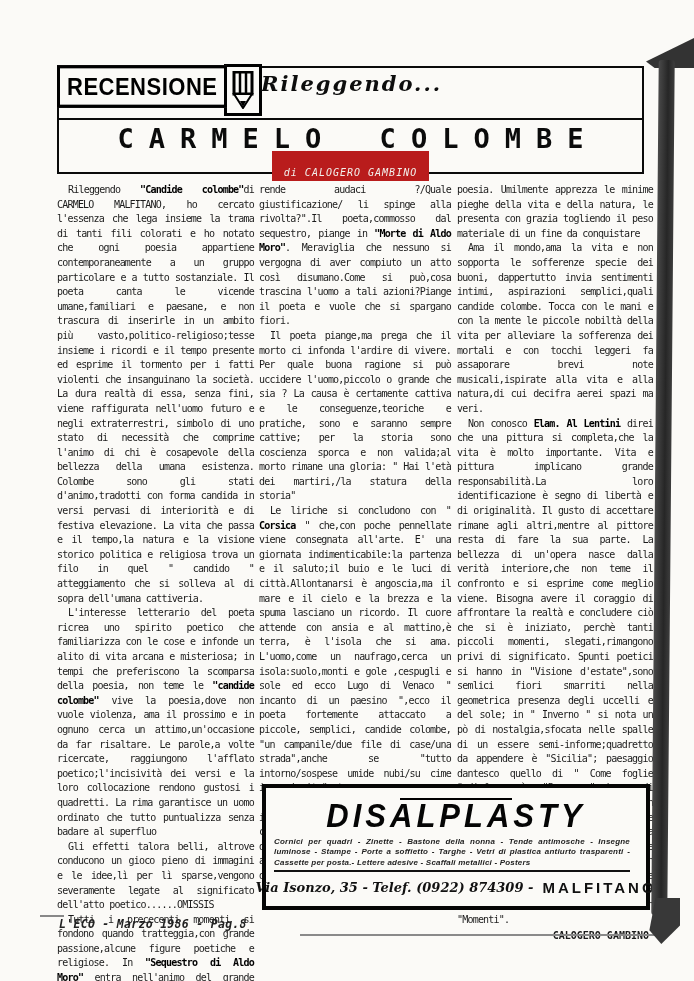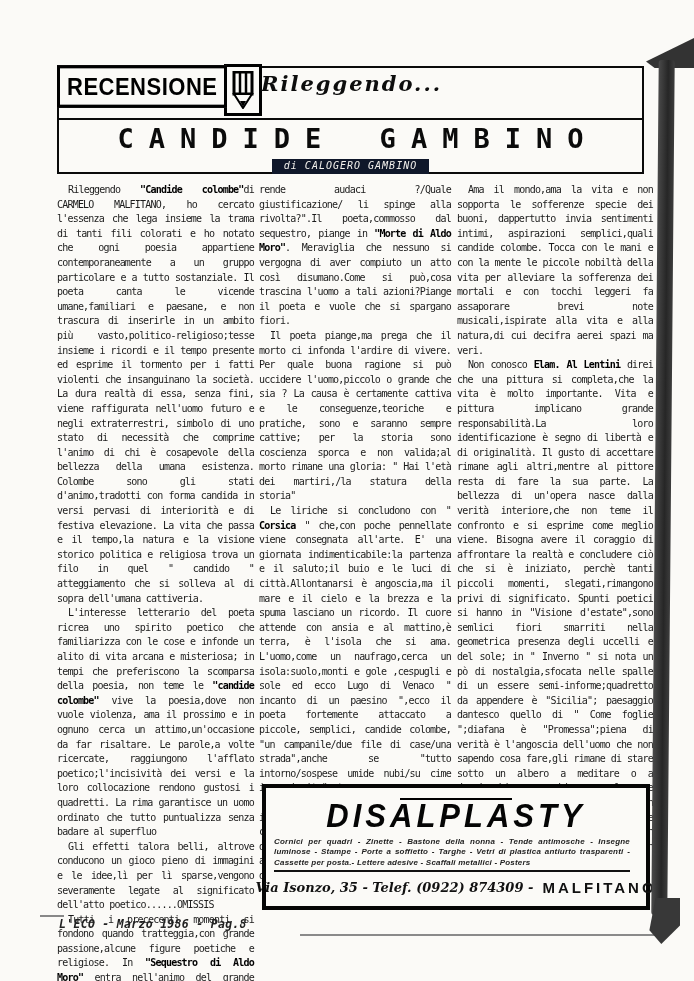--- a/index.html
+++ b/index.html
@@ -15,22 +15,22 @@
             font-family:"Liberation Sans",sans-serif;font-weight:bold;font-size:22px;
             letter-spacing:0.5px;line-height:1;color:#000;transform:scaleY(1.1);}
   .pencil-box{border:3px solid #000;margin-left:-3px;width:32px;height:46px;margin-top:-3px;
               background:#fbfaf7;display:flex;align-items:center;justify-content:center;}
   .kicker{position:absolute;left:202px;top:3px;font-family:"DejaVu Serif",serif;
           font-style:italic;font-weight:bold;font-size:21px;letter-spacing:2px;color:#0d0d0d;}
   .header-bottom{position:relative;height:50px;text-align:center;}
   .main-title{margin-top:3px;font-family:"DejaVu Sans Mono",monospace;font-weight:bold;
               font-size:27px;letter-spacing:15px;word-spacing:12px;color:#0b0b0b;
               white-space:nowrap;text-indent:15px;}
-  .byline-bar{display:inline-block;margin-top:-3px;background:#0f172a;color:#f2f0ec;
-              font-style:italic;font-size:10px;letter-spacing:1px;padding:1px 12px 3px 12px;}
+  .byline-bar{display:inline-block;margin-top:-3px;background:#b91c1c;color:#f2f0ec;
+              font-style:italic;font-size:10px;letter-spacing:1px;padding:16px 12px 3px 12px;}
 
   
   .col{position:absolute;top:183px;font-size:10px;letter-spacing:-0.8px;
        line-height:14.6px;text-align:justify;color:#1b1b1b;}
   .col p{margin:0;text-indent:11px;}
   .col p.cont{text-indent:0;}
   .col b{font-weight:bold;color:#000;}
   .signature{text-indent:0 !important;text-align:right;font-weight:bold;
              letter-spacing:0;padding-right:4px;margin-top:2px !important;}
 
@@ -81,40 +81,41 @@
             <line x1="8" y1="2" x2="8" y2="22" stroke="#000" stroke-width="2.5"></line>
             <line x1="14" y1="2" x2="14" y2="22" stroke="#000" stroke-width="2.5"></line>
             <polygon points="2,23 20,23 11,37" fill="#fbfaf7" stroke="#000" stroke-width="2"></polygon>
             <polygon points="8,30 14,30 11,36" fill="#000"></polygon>
           </svg>
         </div>
       </div>
       <div class="kicker">Rileggendo...</div>
     </div>
     <div class="header-bottom">
-      <div class="main-title">CANDIDE GAMBINO</div>
+      <div class="main-title">CARMELO COLOMBE</div>
       <div class="byline-bar">di CALOGERO GAMBINO</div>
     </div>
   </div>
 
   <div class="col" style="left:57px;width:197px;">
     <p>Rileggendo <b>"Candide colombe"</b>di CARMELO MALFITANO, ho cercato l'essenza che lega insieme la trama di tanti fili colorati e ho notato che ogni poesia appartiene contemporaneamente a un gruppo particolare e a tutto sostanziale. Il poeta canta le vicende umane,familiari e paesane, e non trascura di inserirle in un ambito più vasto,politico-religioso;tesse insieme i ricordi e il tempo presente ed esprime il tormento per i fatti violenti che insanguinano la società. La dura realtà di essa, senza fini, viene raffigurata nell'uomo futuro e negli extraterrestri, simbolo di uno stato di necessità che comprime l'animo di chi è cosapevole della bellezza della umana esistenza. Colombe sono gli stati d'animo,tradotti con forma candida in versi pervasi di interiorità e di festiva elevazione. La vita che passa e il tempo,la natura e la visione storico politica e religiosa trova un filo in quel " candido " atteggiamento che si solleva al di sopra dell'umana cattiveria.</p>
     <p>L'interesse letterario del poeta ricrea uno spirito poetico che familiarizza con le cose e infonde un alito di vita arcana e misteriosa; in tempi che preferiscono la scomparsa della poesia, non teme le <b>"candide colombe"</b> vive la poesia,dove non vuole violenza, ama il prossimo e in ognuno cerca un attimo,un'occasione da far risaltare. Le parole,a volte ricercate, raggiungono l'afflato poetico;l'incisività dei versi e la loro collocazione rendono gustosi i quadretti. La rima garantisce un uomo ordinato che tutto puntualizza senza badare al superfluo</p>
     <p>Gli effetti talora belli, altrove conducono un gioco pieno di immagini e le idee,lì per lì sparse,vengono severamente legate al significato dell'atto poetico......OMISSIS</p>
     <p>Tutti i prececenti momenti si fondono quando tratteggia,con grande passione,alcune figure poetiche e religiose. In <b>"Sequestro di Aldo Moro"</b> entra nell'animo del grande statista che medita le ore di quei terribili istanti. Prima si presentano i fatti da poco accaduti, poi i ricordi della famiglia; seguono considerazioni sui brigatisti e sullo strano fenomeno che ha colpito la società. Non sa darsi una spiegazione: "quale ideale/ li</p>
   </div>
 
   <div class="col" style="left:259px;width:192px;">
     <p class="cont">rende audaci ?/Quale giustificazione/ li spinge alla rivolta?".Il poeta,commosso dal sequestro, piange in <b>"Morte di Aldo Moro"</b>. Meraviglia che nessuno si vergogna di aver compiuto un atto così disumano.Come si può,cosa trascina l'uomo a tali azioni?Piange il poeta e vuole che si spargano fiori.</p>
     <p>Il poeta piange,ma prega che il morto ci infonda l'ardire di vivere. Per quale buona ragione si può uccidere l'uomo,piccolo o grande che sia ? La causa è certamente cattiva e le conseguenze,teoriche e pratiche, sono e saranno sempre cattive; per la storia sono coscienza sporca e non valida;al morto rimane una gloria: " Hai l'età dei martiri,/la statura della storia"</p>
     <p>Le liriche si concludono con " <b>Corsica</b> " che,con poche pennellate viene consegnata all'arte. E' una giornata indimenticabile:la partenza e il saluto;il buio e le luci di città.Allontanarsi è angoscia,ma il mare e il cielo e la brezza e la spuma lasciano un ricordo. Il cuore attende con ansia e al mattino,è terra, è l'isola che si ama. L'uomo,come un naufrago,cerca un isola:suolo,monti e gole ,cespugli e sole ed ecco Lugo di Venaco " incanto di un paesino ",ecco il poeta fortemente attaccato a piccole, semplici, candide colombe, "un campanile/due file di case/una strada",anche se "tutto intorno/sospese umide nubi/su cime impensierite" stanno.</p>
     <p>Sembra camminar in punta di piedi il poeta,nelle liriche che espone con candore e modestia così grandi da sembrar banale l'idea che voglia aggiungere del nuovo al mare grande della</p>
   </div>
 
   <div class="col" style="left:457px;width:196px;">
+    <p class="cont">poesia. Umilmente apprezza le minime pieghe della vita e della natura, le presenta con grazia togliendo il peso materiale di un fine da conquistare</p>
     <p>Ama il mondo,ama la vita e non sopporta le sofferenze specie dei buoni, dappertutto invia sentimenti intimi, aspirazioni semplici,quali candide colombe. Tocca con le mani e con la mente le piccole nobiltà della vita per alleviare la sofferenza dei mortali e con tocchi leggeri fa assaporare brevi note musicali,ispirate alla vita e alla natura,di cui decifra aerei spazi ma veri.</p>
     <p>Non conosco <b>Elam. Al Lentini</b> direi che una pittura si completa,che la vita è molto importante. Vita e pittura implicano grande responsabilità.La loro identificazione è segno di libertà e di originalità. Il gusto di accettare rimane agli altri,mentre al pittore resta di fare la sua parte. La bellezza di un'opera nasce dalla verità interiore,che non teme il confronto e si esprime come meglio viene. Bisogna avere il coraggio di affrontare la realtà e concludere ciò che si è iniziato, perchè tanti piccoli momenti, slegati,rimangono privi di significato. Spunti poetici si hanno in "Visione d'estate",sono semlici fiori smarriti nella geometrica presenza degli uccelli e del sole; in " Inverno " si nota un pò di nostalgia,sfocata nelle spalle di un essere semi-informe;quadretto da appendere è "Sicilia"; paesaggio dantesco quello di " Come foglie ";diafana è "Promessa";piena di verità è l'angoscia dell'uomo che non sapendo cosa fare,gli rimane di stare sotto un albero a meditare o a dormire;bisogna cambiare con la nave e gli uccelli di Corsica e non aspettare il tramonto per sorridere come bambini, perchè,poi,la vita non è tragica e seriosa,come in "Momenti".</p>
     <p class="signature">CALOGERO GAMBINO</p>
   </div>
 
   <div class="ad-box">
     <div class="ad-topline"></div>
     <div class="ad-name">DISALPLASTY</div>
     <div class="ad-products">Cornici per quadri - Zinette - Bastone della nonna - Tende antimosche - Insegne luminose - Stampe - Porte a soffietto - Targhe - Vetri di plastica antiurto trasparenti - Cassette per posta.- Lettere adesive - Scaffali metallici - Posters</div>
     <div class="ad-address">

